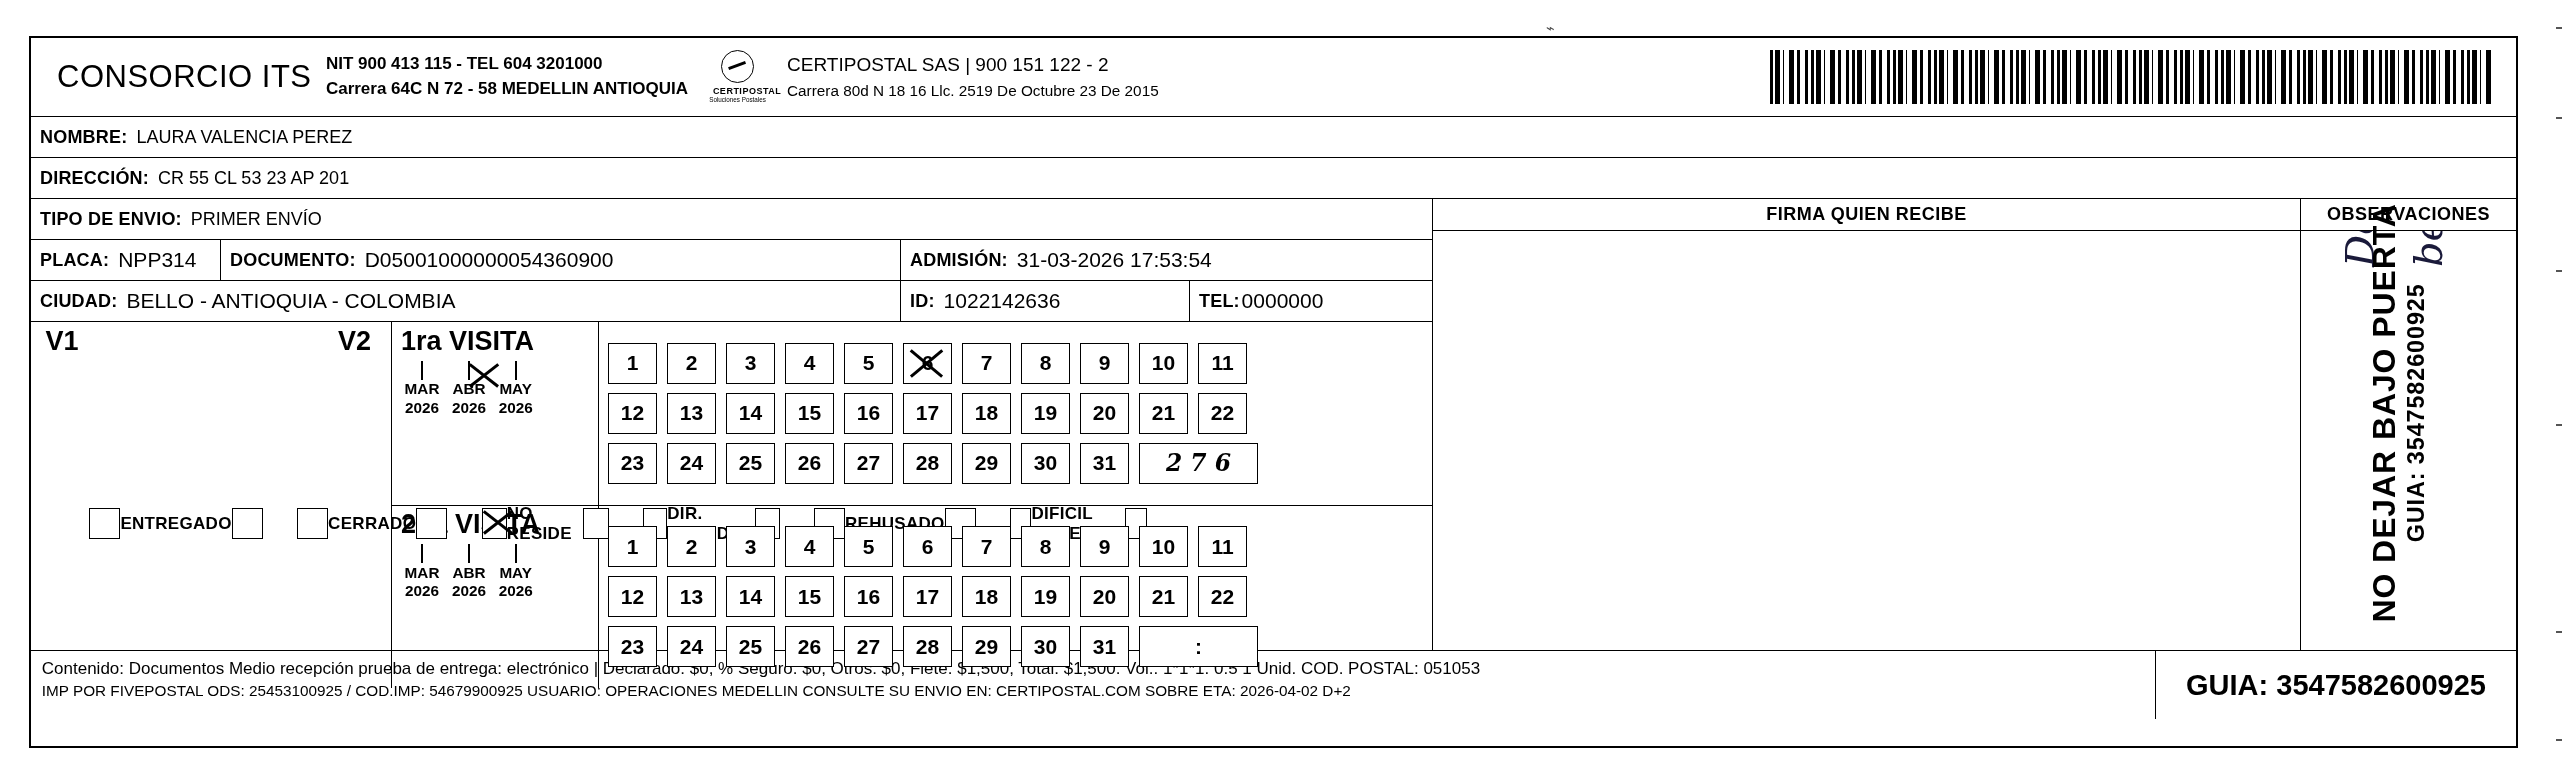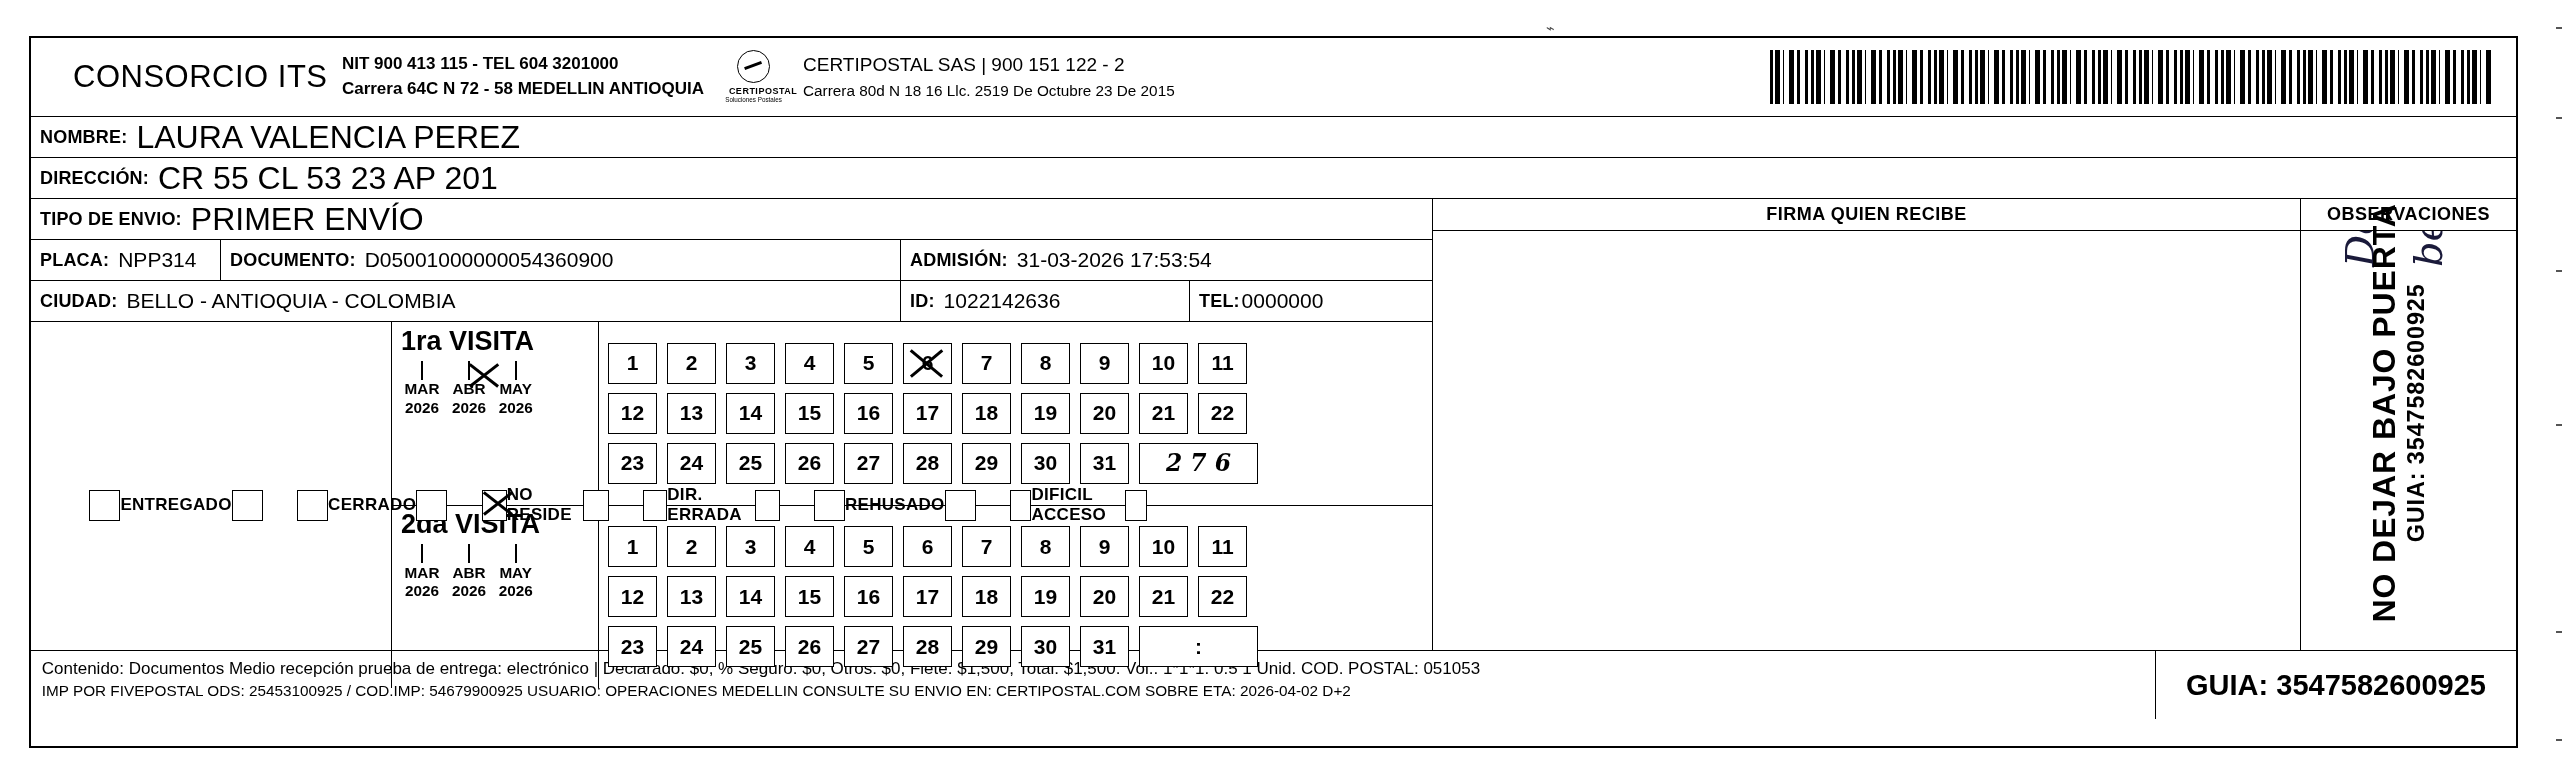--- a/index.html
+++ b/index.html
@@ -36,24 +36,23 @@
   .header {
     height: 79px;
     display: flex;
     align-items: center;
     box-sizing: border-box;
     border-bottom: 1.8px solid #000;
   }
   .consorcio {
     font-size: 31px;
     letter-spacing: 0.5px;
-    padding-left: 12px;
+    padding-left: 26px;
     padding-right: 14.4px;
     white-space: nowrap;
-    margin-left: 30px;
   }
   .hdr-block {
     font-size: 17px;
     line-height: 1.45;
     white-space: nowrap;
   }
   .hdr-block .l1 { font-weight: bold; }
   .hdr-block .l2 { font-weight: bold; }
   .hdr-small {
     font-size: 15.3px;
@@ -116,21 +115,21 @@
     height: 41px;
     padding-left: 9px;
   }
   .lab {
     font-size: 18px;
     font-weight: bold;
     letter-spacing: 0.2px;
     white-space: nowrap;
   }
   .val {
-    font-size: 32px;
+    font-size: 18px;
     margin-left: 9px;
     white-space: nowrap;
   }
   .val-sm { font-size: 21px; }
 
   
   .mainband {
     display: flex;
     box-sizing: border-box;
     height: 451px;
@@ -452,20 +451,24 @@
           </div>
           <div class="cell" style="width:243px">
             <span class="lab">TEL:</span>
             <span class="val-sm val" style="margin-left:1.8px">0000000</span>
           </div>
         </div>
 
         <div class="gridband">
 
           <div class="statuscol">
+            <div class="vhead">
+              <span>V1</span>
+              <span>V2</span>
+            </div>
             <div class="statuslist">
 
               <div class="statusrow">
                 <span class="chk"></span>
                 <span class="statuslabel">ENTREGADO</span>
                 <span class="chk"></span>
               </div>
 
               <div class="statusrow">
                 <span class="chk"></span>

